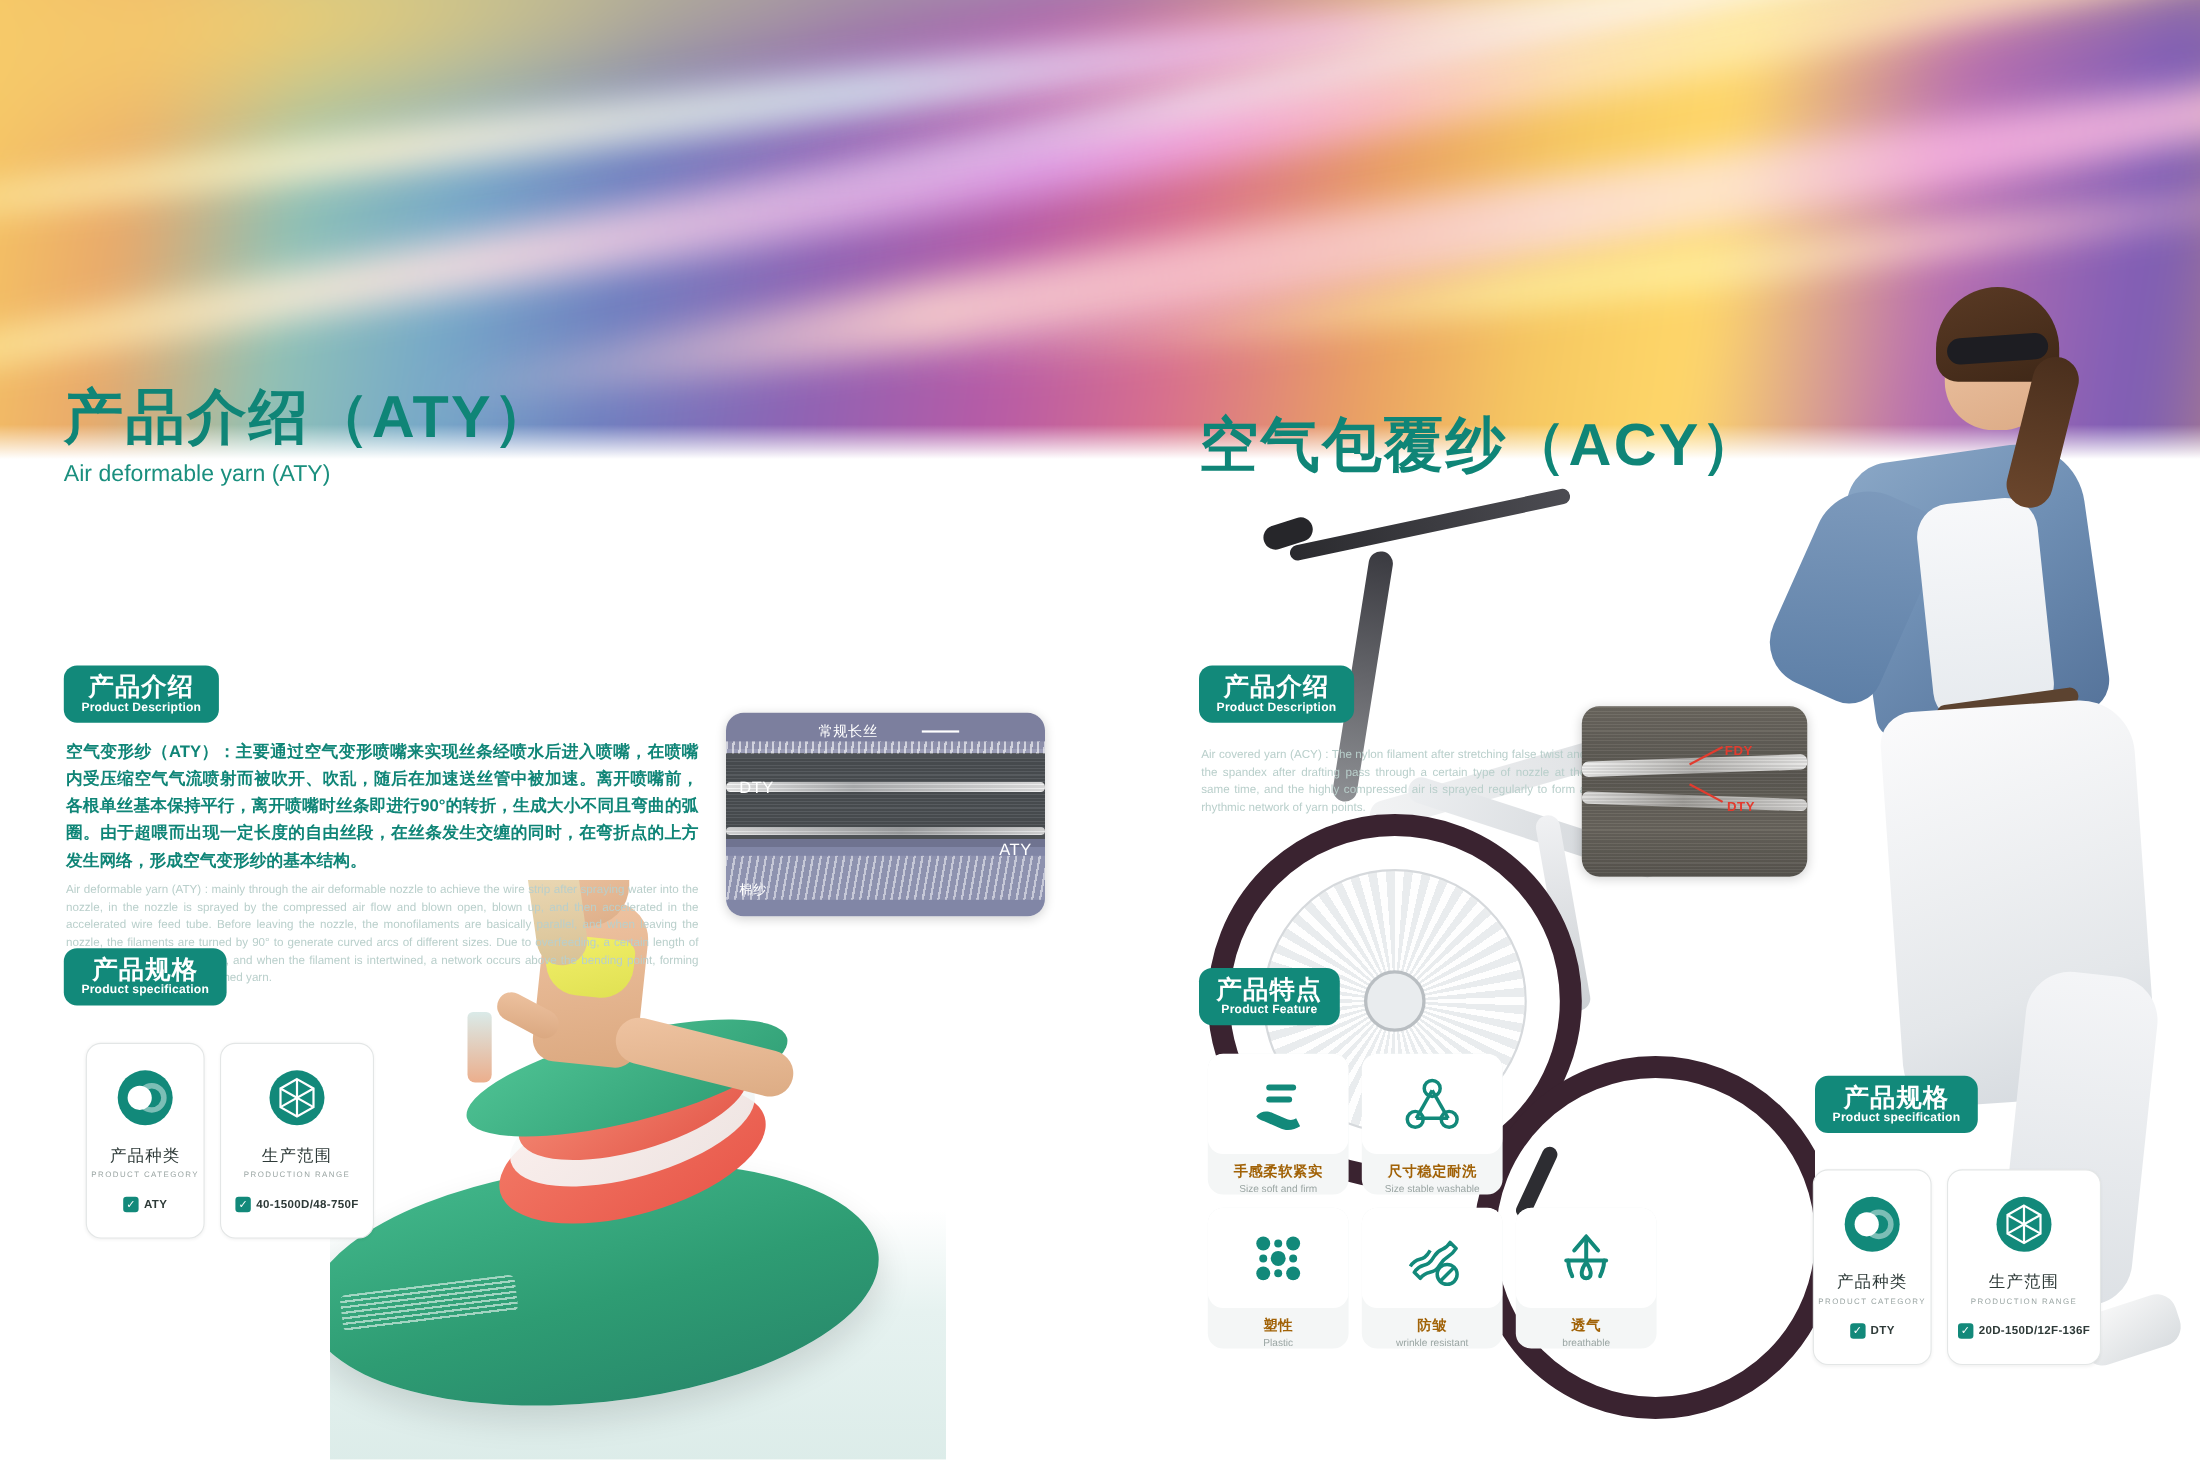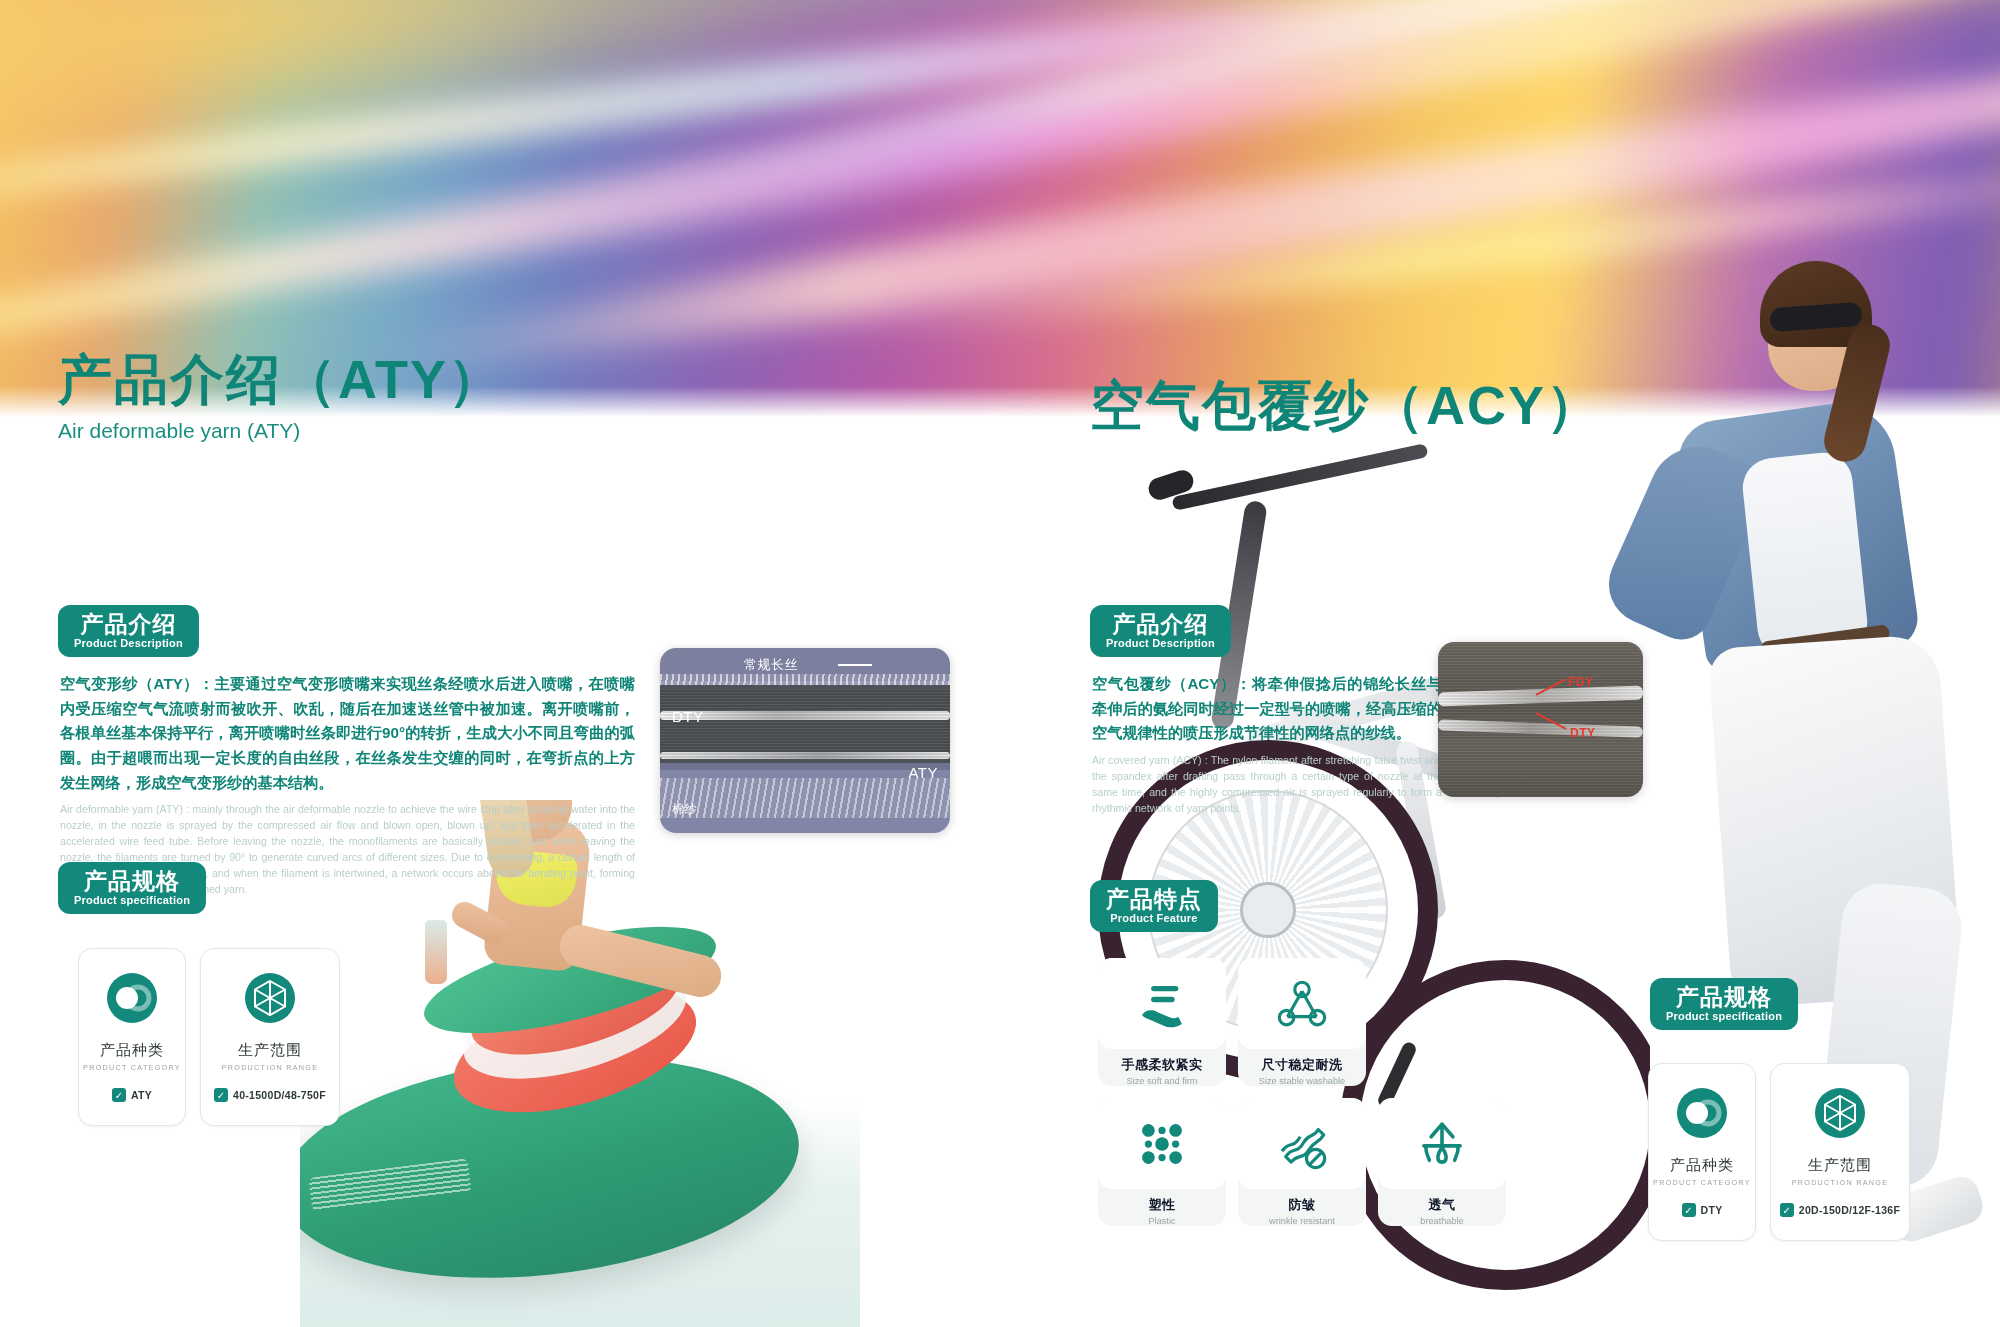--- a/index.html
+++ b/index.html
@@ -98,21 +98,21 @@
   .feat-grid { display: grid; grid-template-columns: repeat(3, 128px); gap: 12px; }
   .feat-cell {
     background: #f4f6f6; border-radius: 14px; height: 128px;
     display: flex; flex-direction: column; align-items: center; justify-content: flex-start;
     padding-top: 0; overflow: hidden;
   }
   .feat-ico-box {
     width: 128px; height: 92px; background: #fff; border-radius: 14px;
     display: flex; align-items: center; justify-content: center;
   }
-  .feat-cn { font-size: 13px; color: #0f172a; font-weight: 700; margin-top: 7px; letter-spacing: .5px; }
+  .feat-cn { font-size: 13px; color: #a16207; font-weight: 700; margin-top: 7px; letter-spacing: .5px; }
   .feat-en { font-size: 9.2px; color: #9aa5a3; margin-top: 2px; }
   .feat-cell.hidden-bg { background: transparent; }
 
   
   .micro {
     position: absolute; border-radius: 16px; overflow: hidden;
     box-shadow: 0 2px 10px rgba(0,0,0,.18);
   }
   .micro .lbl { position: absolute; color: #fff; font-size: 13px; letter-spacing: .5px; }
 
@@ -327,21 +327,20 @@
   </div>
 
   <div style="position:absolute; left:1090px; top:605px;">
     <div class="tag">
       <div class="tcn">产品介绍</div>
       <div class="ten">Product Description</div>
     </div>
   </div>
 
   <div style="position:absolute; left:1092px; top:672px; width:350px;">
-    <div class="body-cn">空气包覆纱（ACY）：将牵伸假捻后的锦纶长丝与牵伸后的氨纶同时经过一定型号的喷嘴，经高压缩的空气规律性的喷压形成节律性的网络点的纱线。</div>
     <div class="body-en">Air covered yarn (ACY) : The nylon filament after stretching false twist and the spandex after drafting pass through a certain type of nozzle at the same time, and the highly compressed air is sprayed regularly to form a rhythmic network of yarn points.</div>
   </div>
 
   <div class="micro" style="left:1438px; top:642px; width:205px; height:155px;
               background:linear-gradient(180deg,#6e6a62,#5d5a54 40%,#6b675f 70%,#5a5751);">
     <div style="position:absolute;left:0;top:30%;width:100%;height:9%;
          background:linear-gradient(90deg,rgba(255,255,255,.9),rgba(255,255,255,.55) 50%,rgba(255,255,255,.85));
          border-radius:6px;transform:rotate(-2deg);"></div>
     <div style="position:absolute;left:0;top:52%;width:100%;height:7%;
          background:linear-gradient(90deg,rgba(255,255,255,.8),rgba(255,255,255,.4) 45%,rgba(255,255,255,.75));

